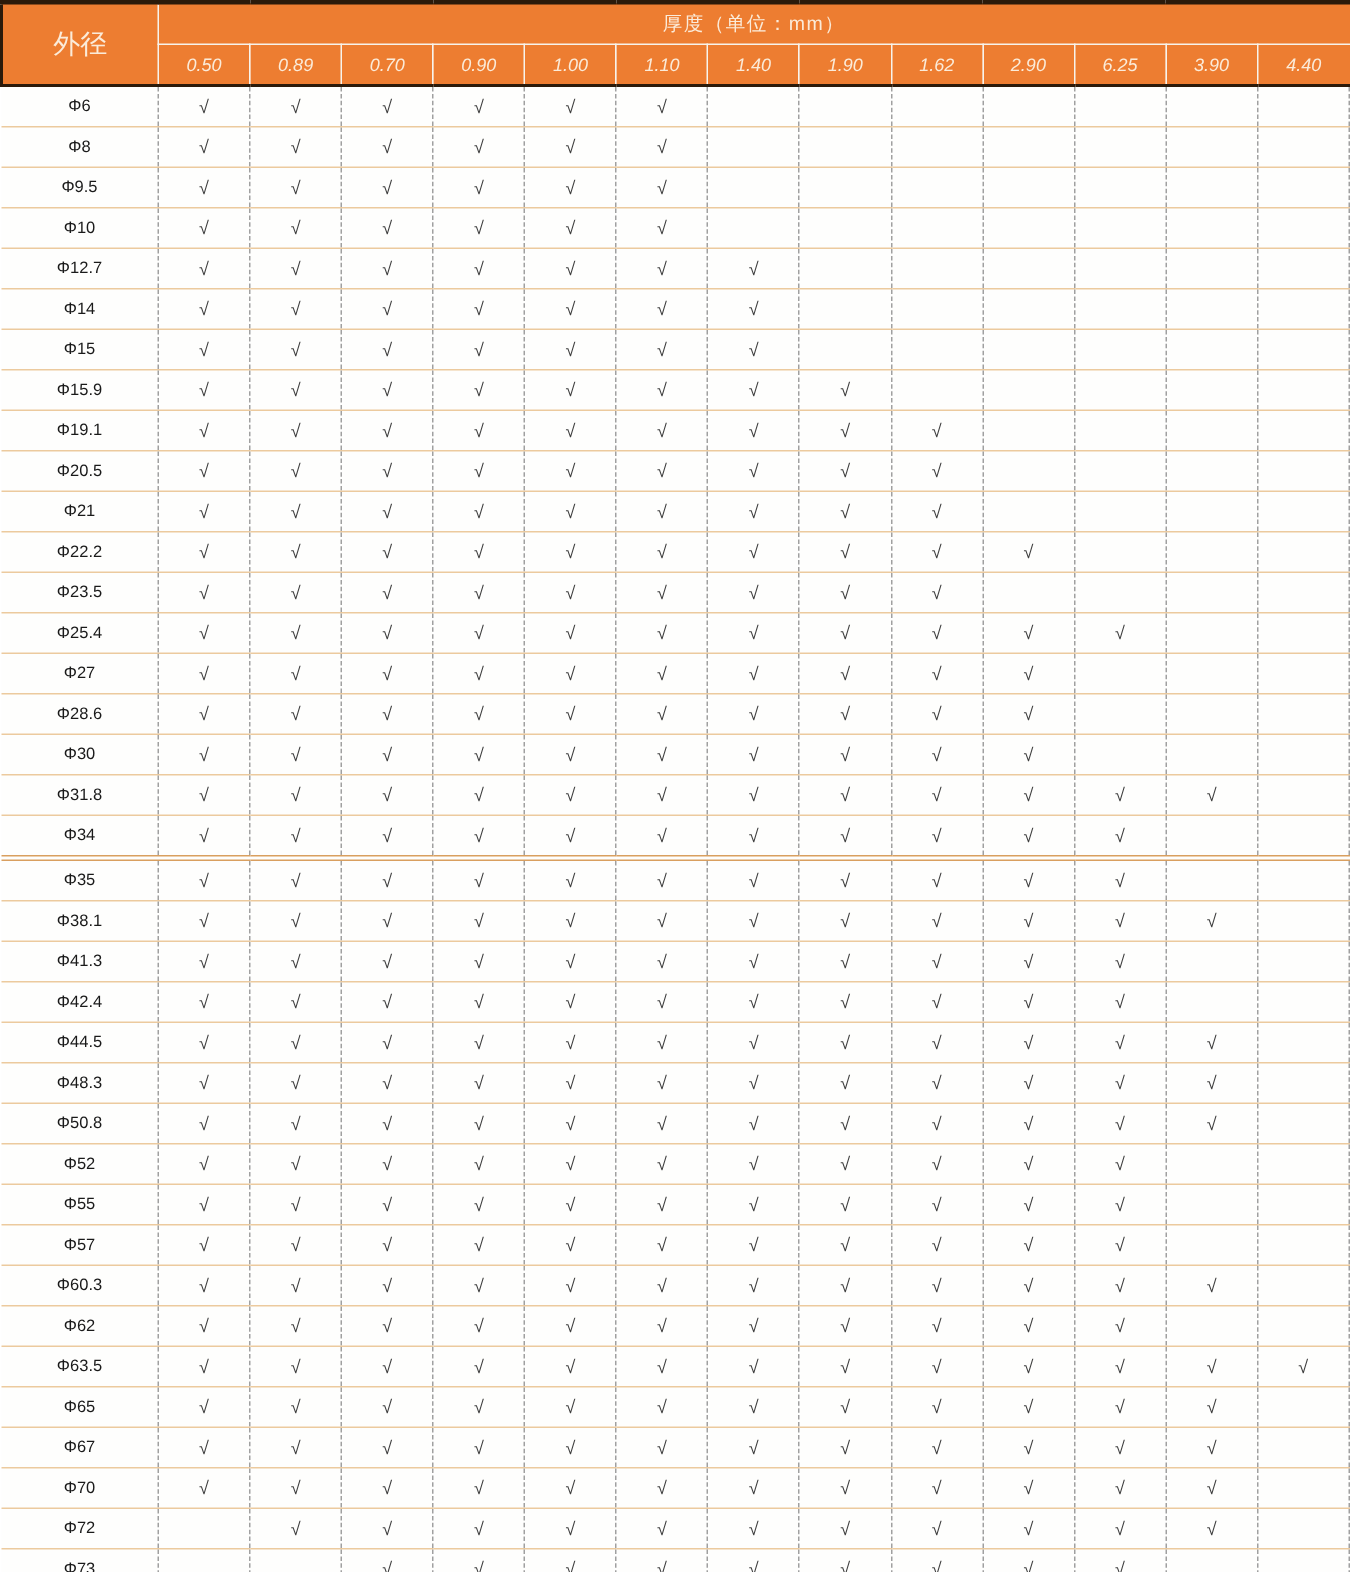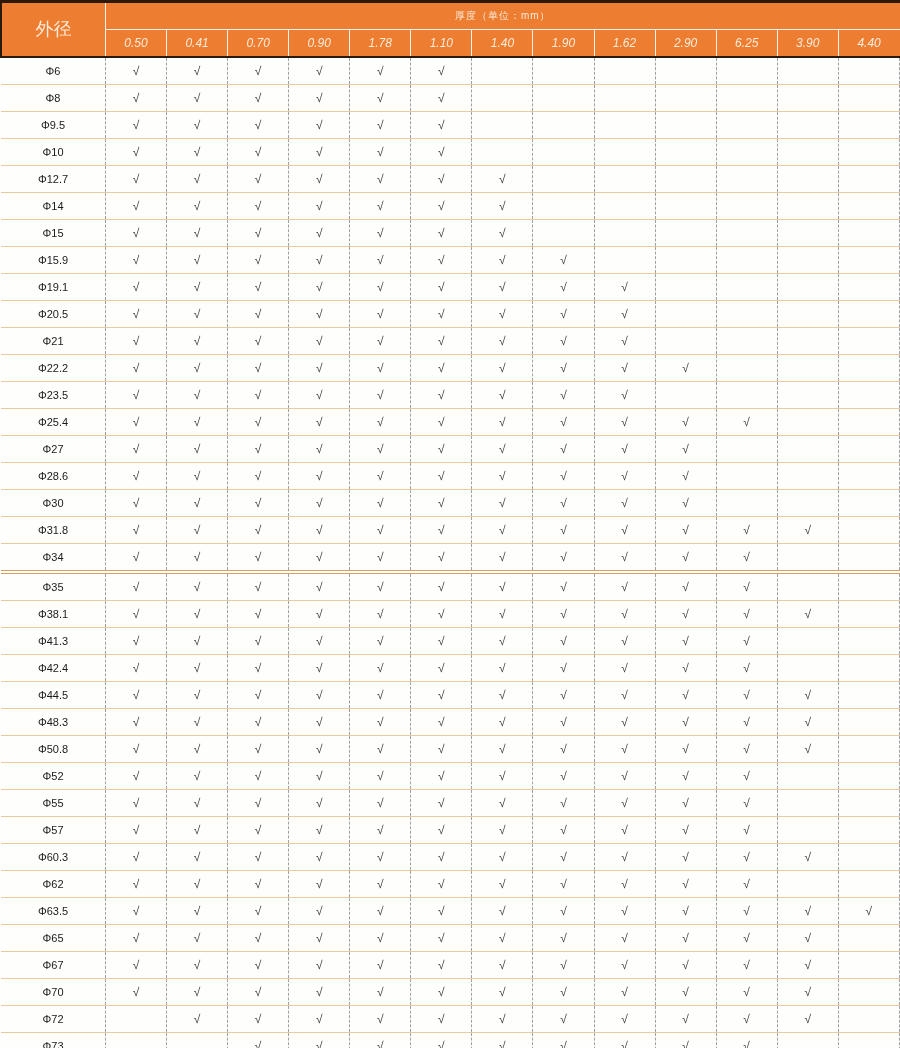--- a/index.html
+++ b/index.html
@@ -33,21 +33,21 @@
   thead tr.title-row{height:28px;}
   thead tr.cols-row{height:27px;}
   th.corner{
     width:103px;
     font-size:18px;
     border-left:2px solid var(--frame_dark);
     border-right:1px solid var(--header_divider);
     border-bottom:2px solid var(--frame_dark);
   }
   th.group-title{
-    font-size:10px;
+    font-size:13px;
     letter-spacing:1px;
     border-bottom:1px solid var(--header_divider);
   }
   tr.cols-row th{
     font-size:12px;
     border-left:1px solid var(--header_divider);
     border-bottom:2px solid var(--frame_dark);
     font-style:italic;
   }
   tr.cols-row th:first-child{border-left:none;}
@@ -81,24 +81,24 @@
 
 <table class="spec">
   <thead>
     <tr class="title-row">
       <th class="corner" rowspan="2">外径</th>
       <th class="group-title" colspan="13">厚度（单位：mm）</th>
     </tr>
     <tr class="cols-row">
 
     <th>0.50</th>
-        <th>0.41</th>
+        <th>0.89</th>
         <th>0.70</th>
         <th>0.90</th>
-        <th>1.78</th>
+        <th>1.00</th>
         <th>1.10</th>
         <th>1.40</th>
         <th>1.90</th>
         <th>1.62</th>
         <th>2.90</th>
         <th>6.25</th>
         <th>3.90</th>
         <th>4.40</th>
       </tr>
   </thead>

